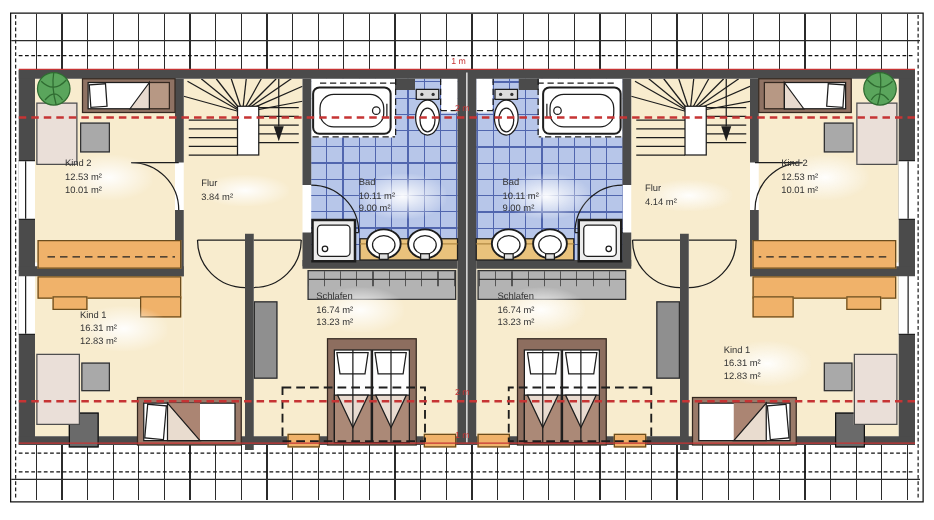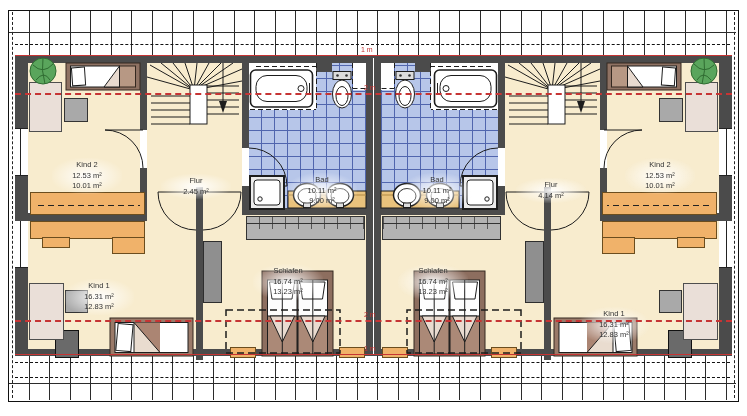--- a/index.html
+++ b/index.html
@@ -26,23 +26,23 @@
   .dresser{background:var(--dresser);border:1px solid #4e4e4e;}
   .graybox{background:var(--grayfurn);border:1px solid #333;}
   .desk{background:var(--desk);border:1px solid #6b4d1e;}
   .closet{background:var(--closet);border:1px solid #333;
     background-image:linear-gradient(#333,#333),repeating-linear-gradient(90deg,transparent 0 12px,#555 12px 13px);
     background-size:100% 1px,100% 55%;background-position:0 6px,0 0;background-repeat:no-repeat,no-repeat;}
   .wardrobe{background:#8f8f8f;border:1px solid #2e2e2e;}
   .chimney{background:#6a6a6a;border:1px solid #111;}
   .nightstand{background:var(--desk);border:1px solid #6b4d1e;}
   
-  .label{position:absolute;width:70px;text-align:center;font-size:7.5px;line-height:10.5px;color:#333;
+  .label{position:absolute;width:70px;font-size:7.5px;line-height:10.5px;color:#333;
     background:radial-gradient(ellipse at center,rgba(255,255,255,.95) 0%,rgba(255,255,255,0) 75%);
-    padding:2px 0;margin-top:34px;}
+    padding:2px 0;}
   .label-kind2{left:52px;top:124px}
   .label-kind1{left:64px;top:245px}
   .label-flur{left:161px;top:140px}
   .label-bad{left:287px;top:139px}
   .label-schlafen{left:253px;top:230px}
   
   .unit{position:absolute;left:0;top:0;width:747px;height:416px;}
   .unit.right{transform:scaleX(-1);}
   .unit.right .label{transform:scaleX(-1);}
   .unit.right .label-kind1{left:98px;top:273px;}
@@ -204,21 +204,21 @@
       <div>12.53 m²</div>
       <div>10.01 m²</div>
     </div>
     <div class="label label-kind1">
       <div>Kind 1</div>
       <div>16.31 m²</div>
       <div>12.83 m²</div>
     </div>
     <div class="label label-flur">
       <div>Flur</div>
-      <div>2.45 m²</div>
+      <div>3.84 m²</div>
     </div>
     <div class="label label-bad">
       <div>Bad</div>
       <div>10.11 m²</div>
       <div>9.00 m²</div>
     </div>
     <div class="label label-schlafen">
       <div>Schlafen</div>
       <div>16.74 m²</div>
       <div>13.23 m²</div>

